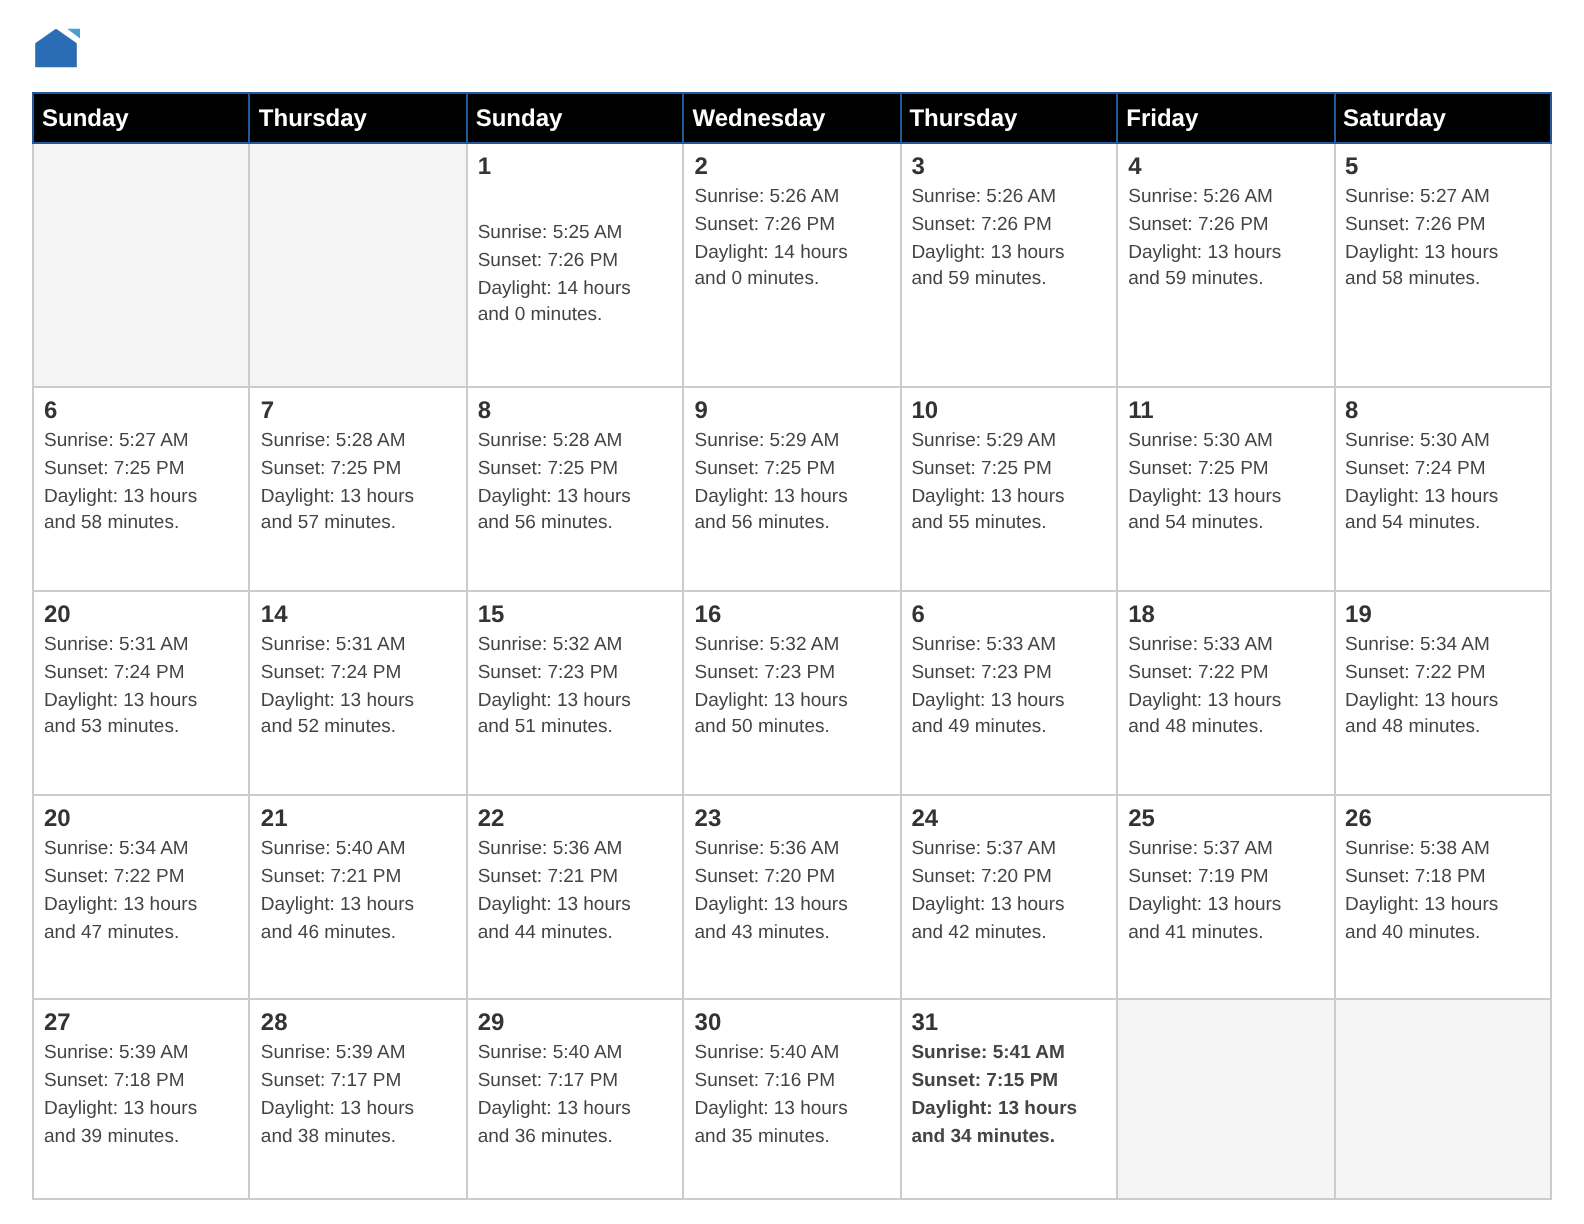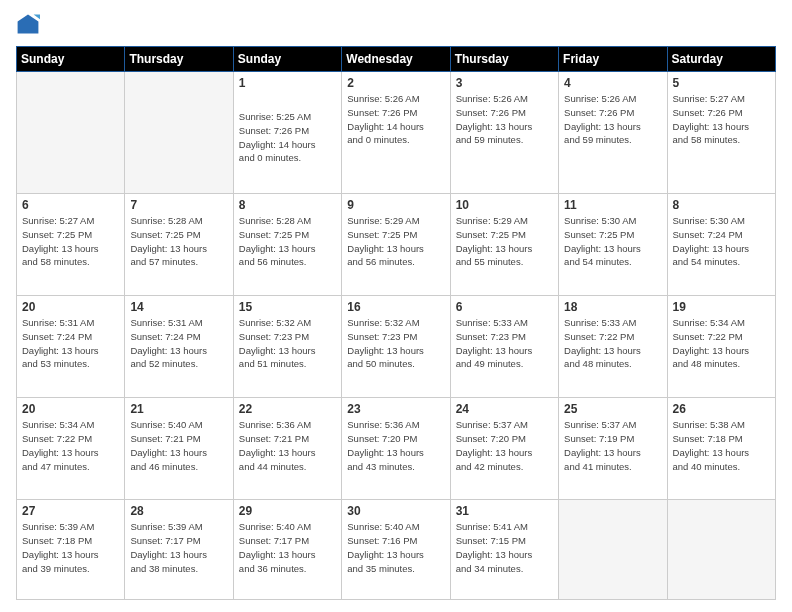--- a/index.html
+++ b/index.html
@@ -348,21 +348,21 @@
           </td>
           <td>
             <span class="day-num">30</span>
             <div class="day-info" style="white-space: pre-line;">Sunrise: 5:40 AM
 Sunset: 7:16 PM
 Daylight: 13 hours
 and 35 minutes.</div>
           </td>
           <td>
             <span class="day-num">31</span>
-            <div class="day-info" style="white-space: pre-line;">Sunrise: 5:41 AM
+            <div class="day-info" style="white-space: pre-line; font-weight: bold;">Sunrise: 5:41 AM
 Sunset: 7:15 PM
 Daylight: 13 hours
 and 34 minutes.</div>
           </td>
           <td class="empty"></td>
           <td class="empty"></td>
         </tr>
       </tbody>
   </table>
 </div>

